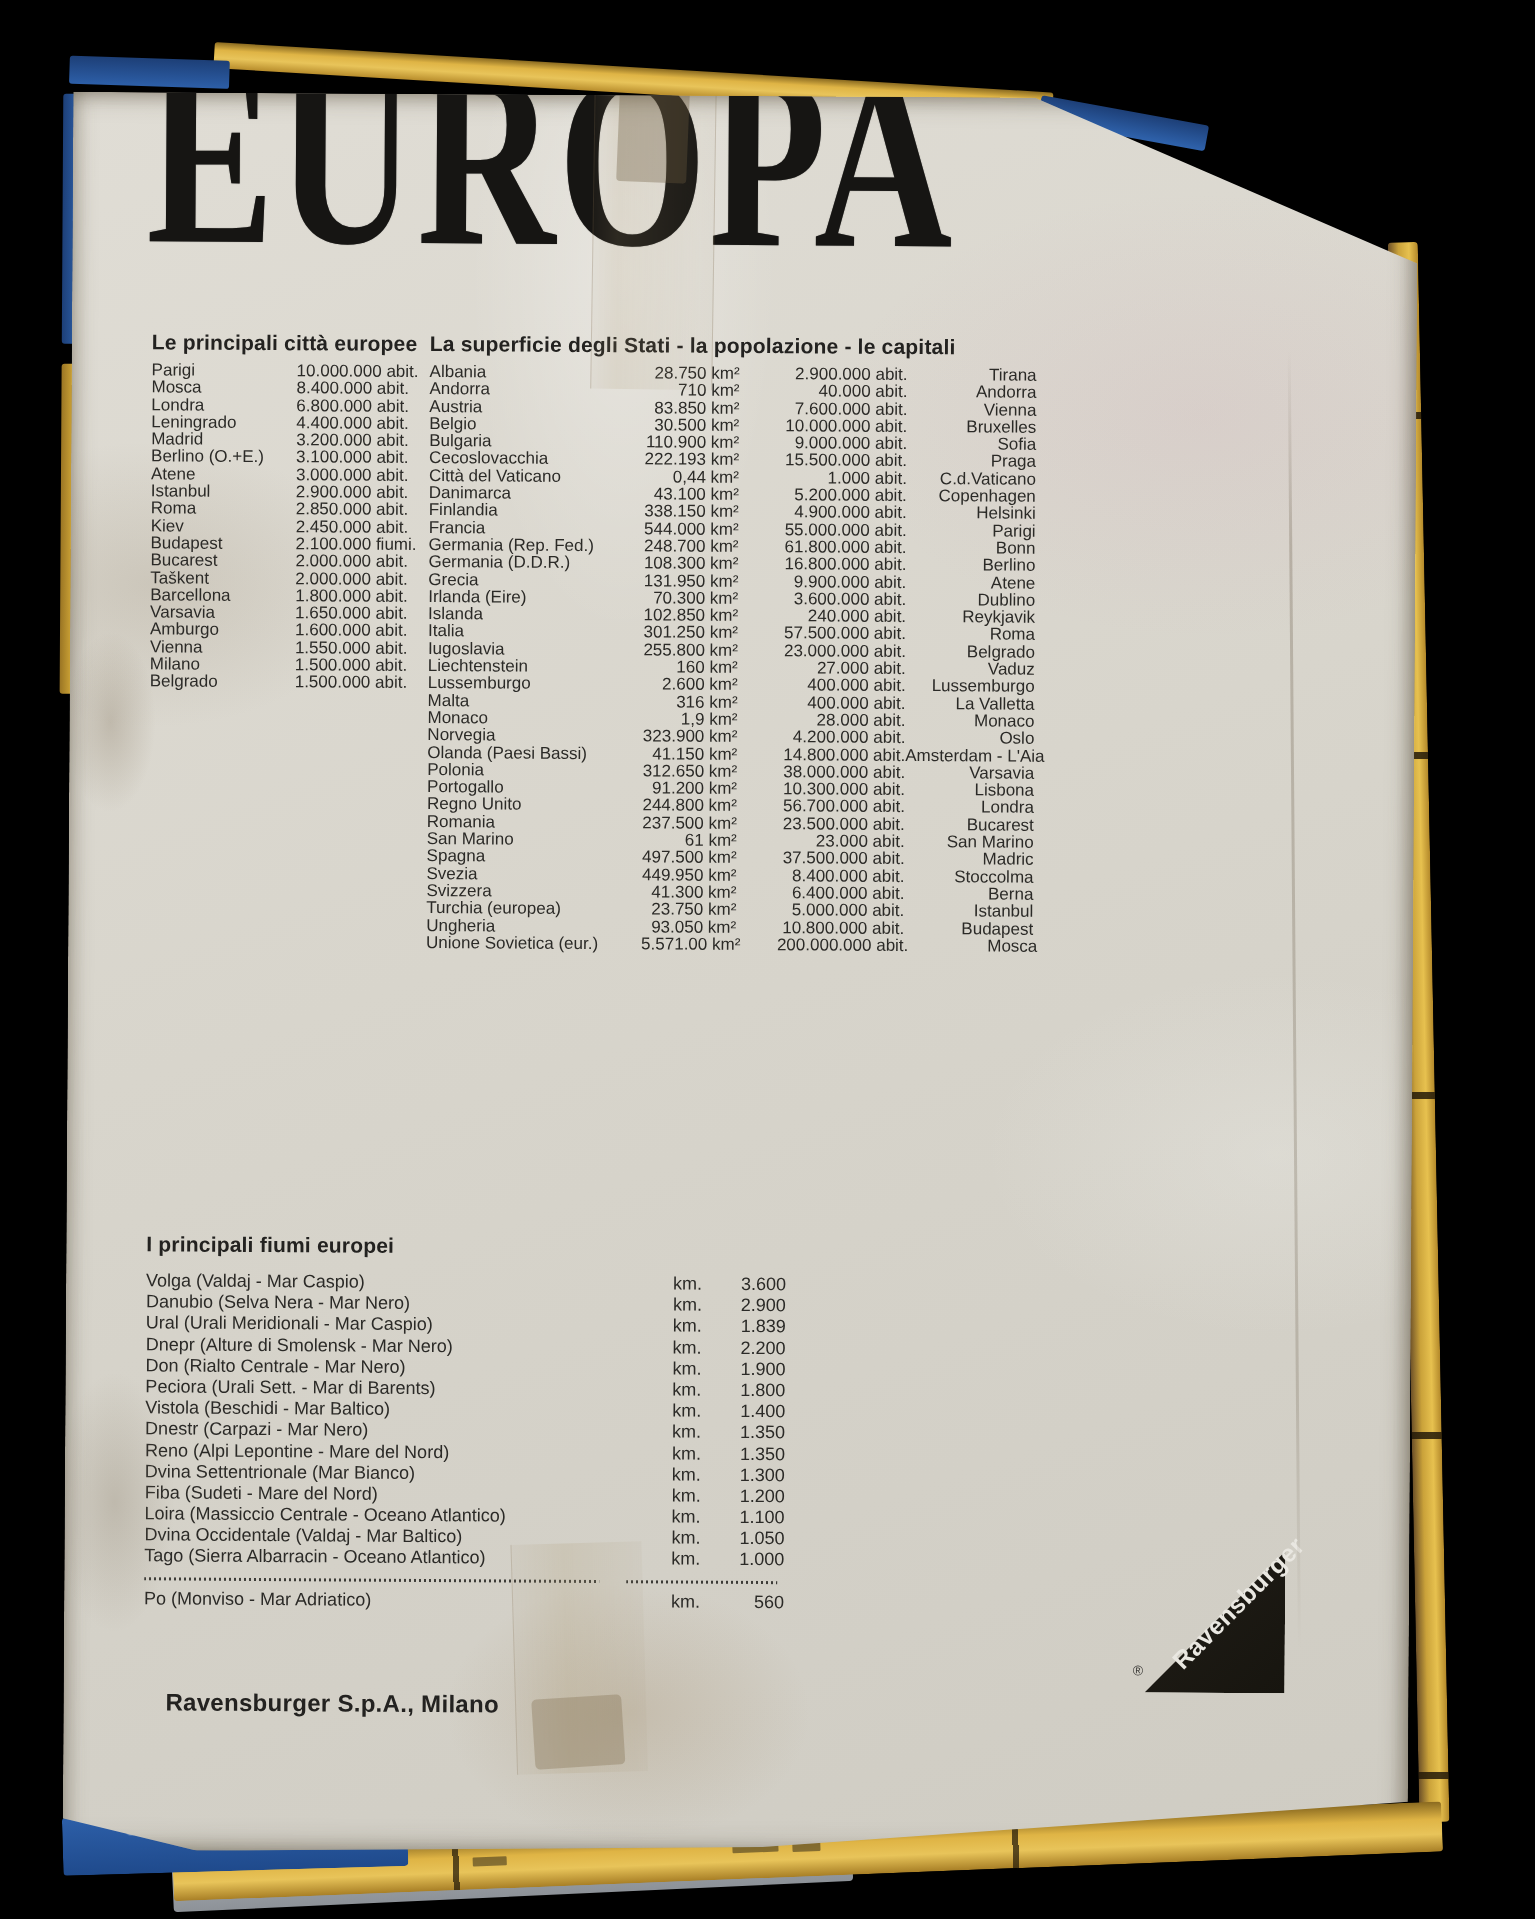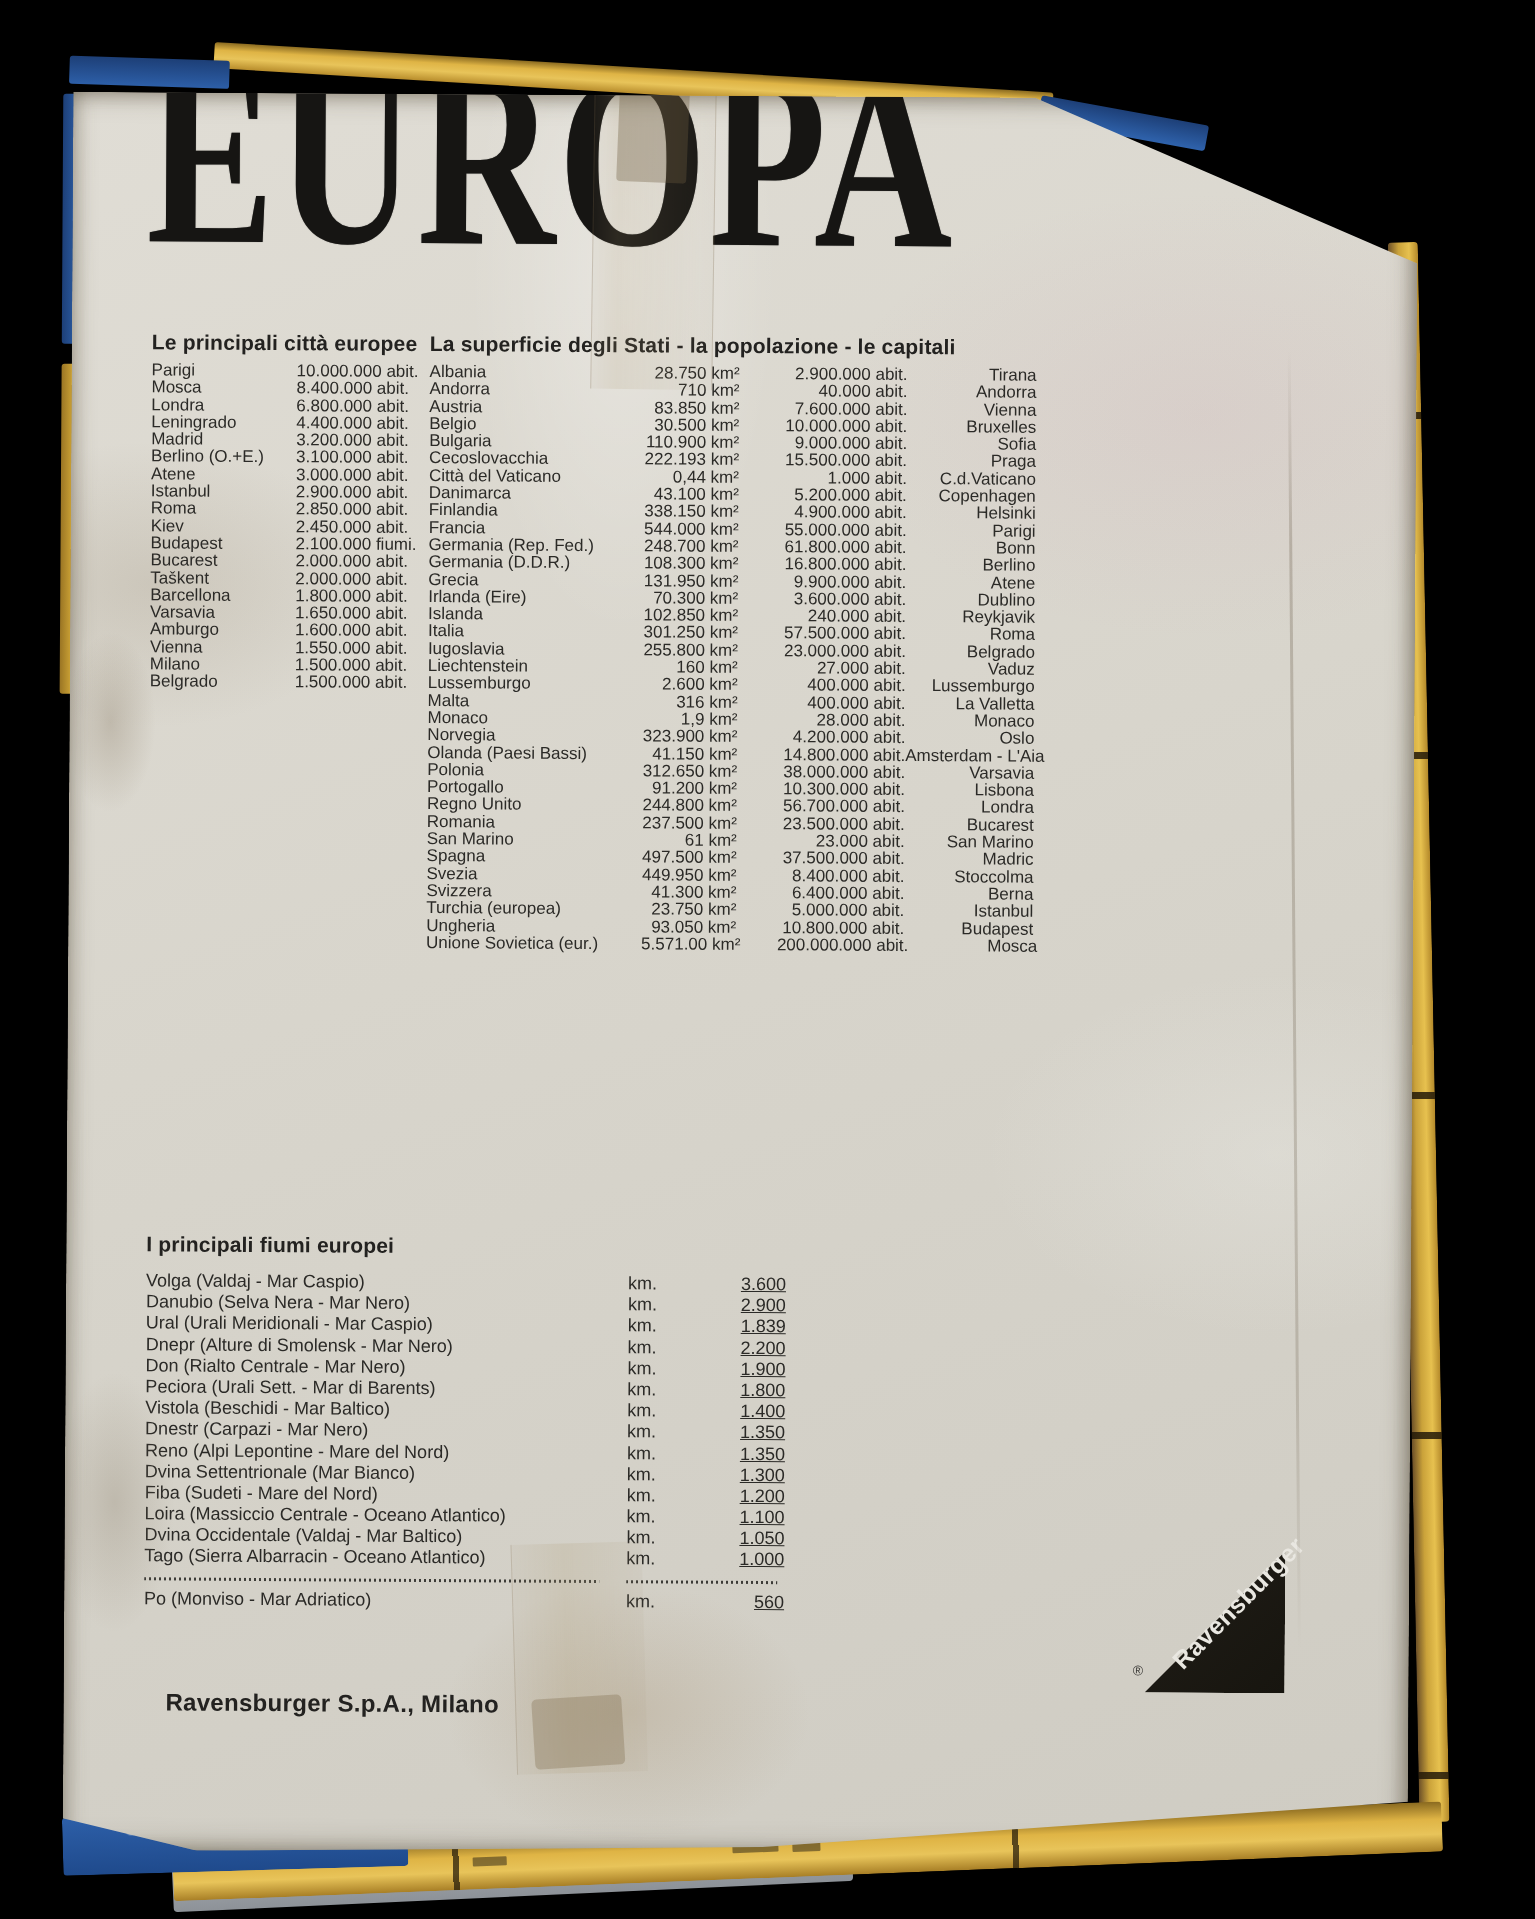--- a/index.html
+++ b/index.html
@@ -77,22 +77,22 @@
   #states{position:absolute;left:358px;top:238px;width:620px;}
   #states .row{height:17.3px;font-size:17px;line-height:17.3px;}
   #states .s-name{flex:0 0 215px;}
   #states .s-area{flex:0 0 95px;}
   #states .s-pop{flex:0 0 168px;}
   #states .s-cap{flex:0 0 129px;}
 
   #rivers{position:absolute;left:80px;top:1140px;width:640px;}
   #rivers .row{height:21.2px;font-size:18px;line-height:21.2px;}
   #rivers .r-name{flex:0 0 482px;}
-  #rivers .r-unit{flex:0 0 42px;}
-  #rivers .r-len{flex:1;text-decoration:underline;}
+  #rivers .r-unit{flex:0 0 42px;margin-left:45px;}
+  #rivers .r-len{flex:1;}
   #rivers .sec-heading{margin-bottom:14px;}
   .dotted-sep{display:flex;height:10px;margin:7px 0 4px 0;align-items:center;}
   .dots{height:3px;background:repeating-linear-gradient(90deg,#3c3b37 0 2px,transparent 2px 5px);}
   .dots-left{width:455px;margin-right:27px;}
   .dots-right{width:151px;}
 
   #publisher{position:absolute;left:102px;top:1596px;font-size:24px;font-weight:700;color:#232220;letter-spacing:0.3px;}
 
   
   #logo{position:absolute;left:1081px;top:1452px;width:140px;height:142px;}

